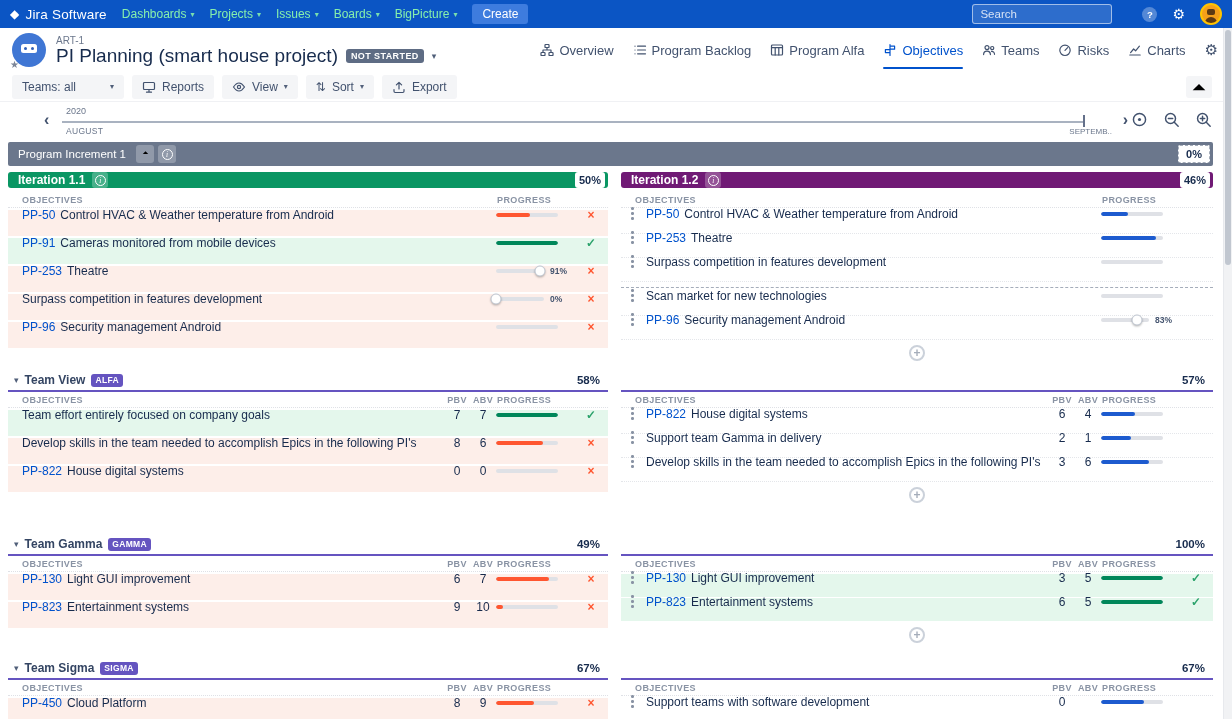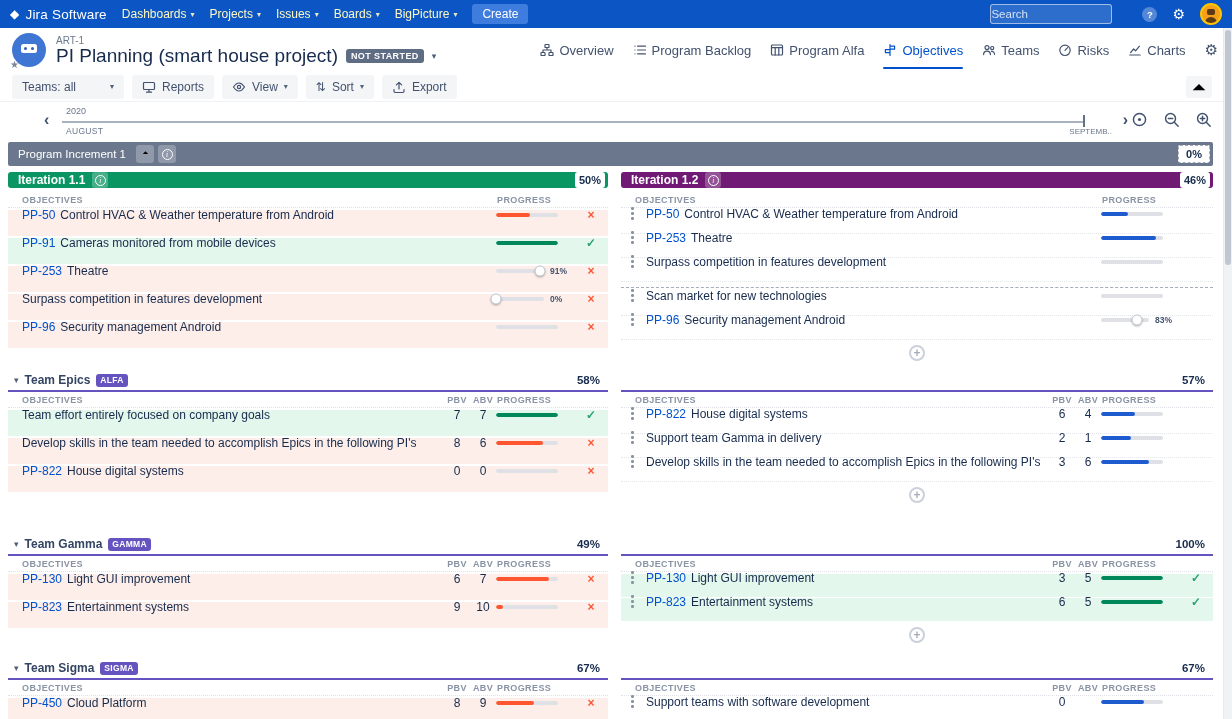--- a/index.html
+++ b/index.html
@@ -5,25 +5,25 @@
 *{margin:0;padding:0;box-sizing:border-box}
 html,body{overflow:hidden}
 body{width:1232px;height:719px;background:#fff;color:#172B4D;font-family:"Liberation Sans",sans-serif;font-size:12px;position:relative}
 .icn{display:inline-flex}
 .icn svg{width:14px;height:14px;display:block}
 .icn svg *{fill:none;stroke:currentColor;stroke-width:1.2;stroke-linecap:round;stroke-linejoin:round}
 
 .topnav{height:28px;background:#0B55C4;display:flex;align-items:center;padding:0 10px;color:#fff;gap:15px}
 .brand{display:flex;align-items:center;gap:6px;font-size:13.5px;font-weight:500;letter-spacing:.2px;white-space:nowrap}
 .diamond{font-size:12px;color:#fff}
-.nav-item{font-size:12px;color:#fef9c3;display:flex;align-items:center;gap:4px;cursor:pointer;white-space:nowrap}
+.nav-item{font-size:12px;color:#86efac;display:flex;align-items:center;gap:4px;cursor:pointer;white-space:nowrap}
 .caret{font-size:8px;opacity:.9}
 .create-btn{background:#3E7CDE;color:#fff;border:none;border-radius:3px;font-size:12px;height:20px;padding:0 10px;cursor:pointer}
 .nav-right{margin-left:auto;display:flex;align-items:center;gap:15px}
-.search-box{display:flex;align-items:center;background:rgba(255,255,255,.14);border:1px solid rgba(255,255,255,.55);border-radius:3px;height:20px;width:122px;padding:0 0;gap:6px}
+.search-box{display:flex;align-items:center;background:rgba(255,255,255,.14);border:1px solid rgba(255,255,255,.55);border-radius:3px;height:20px;width:140px;padding:0 7px;gap:6px}
 .search-box input{flex:1;background:transparent;border:none;outline:none;color:#fff;font-size:11.5px;width:100px}
 .search-box input::placeholder{color:rgba(255,255,255,.8)}
 .nav-ico{color:#fff;display:flex;align-items:center;cursor:pointer}
 .help-circle{width:15px;height:15px;border-radius:50%;background:rgba(255,255,255,.3);color:#fff;font-size:9.5px;font-weight:bold;display:flex;align-items:center;justify-content:center}
 .gear-glyph{font-size:14px;line-height:14px}
 .avatar{width:22px;height:22px;border-radius:50%;background:#F5A01A;border:2px solid #FFC400;position:relative;overflow:hidden;cursor:pointer}
 .avatar::before{content:"";position:absolute;left:5px;top:4px;width:8px;height:6px;border-radius:2px;background:#5C3A13}
 .avatar::after{content:"";position:absolute;left:3px;top:12px;width:12px;height:8px;border-radius:6px 6px 0 0;background:#5C3A13}
 
 .page-header{height:44px;display:flex;align-items:center;padding:0 14px 0 12px}
@@ -501,21 +501,21 @@
           <div class="add-wrap">
             <button class="add-btn">+</button>
           </div>
         </div>
       </div>
     </div>
     <div class="band band-alfa">
       <div>
         <div class="team-head">
           <span class="team-chev">▾</span>
-          <span class="team-name">Team Epics</span>
+          <span class="team-name">Team View</span>
           <span class="team-badge">ALFA</span>
           <span class="team-pct">58%</span>
         </div>
         <div class="tbl">
           <div class="thead">
             <span class="th th-obj">OBJECTIVES</span>
             <span class="th th-num">PBV</span>
             <span class="th th-num">ABV</span>
             <span class="th th-prog">PROGRESS</span>
             <span class="th th-status"></span>

